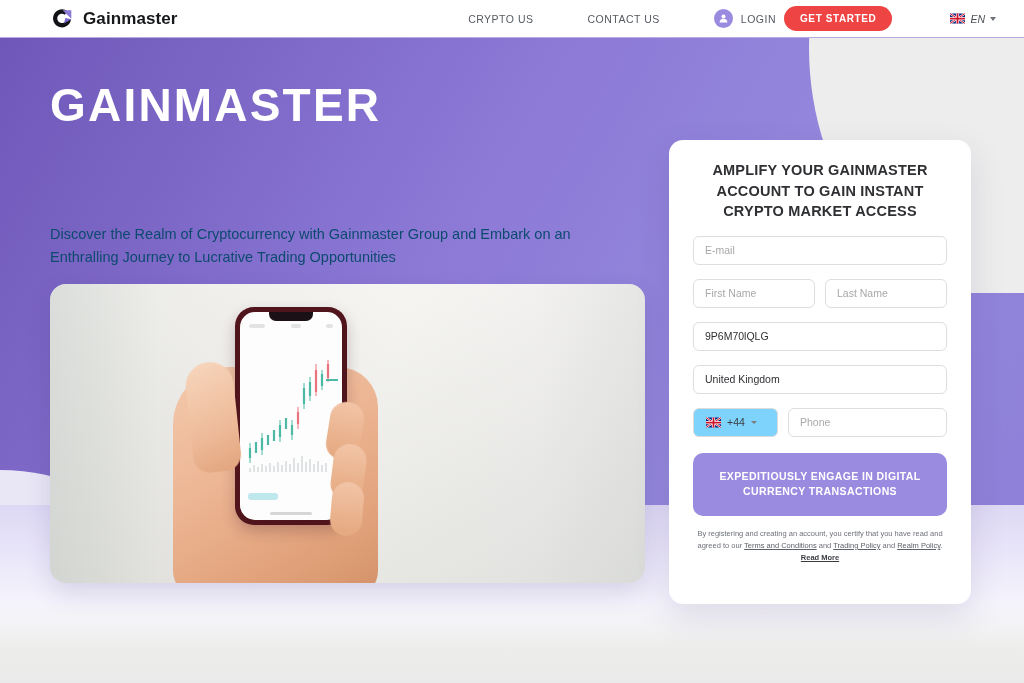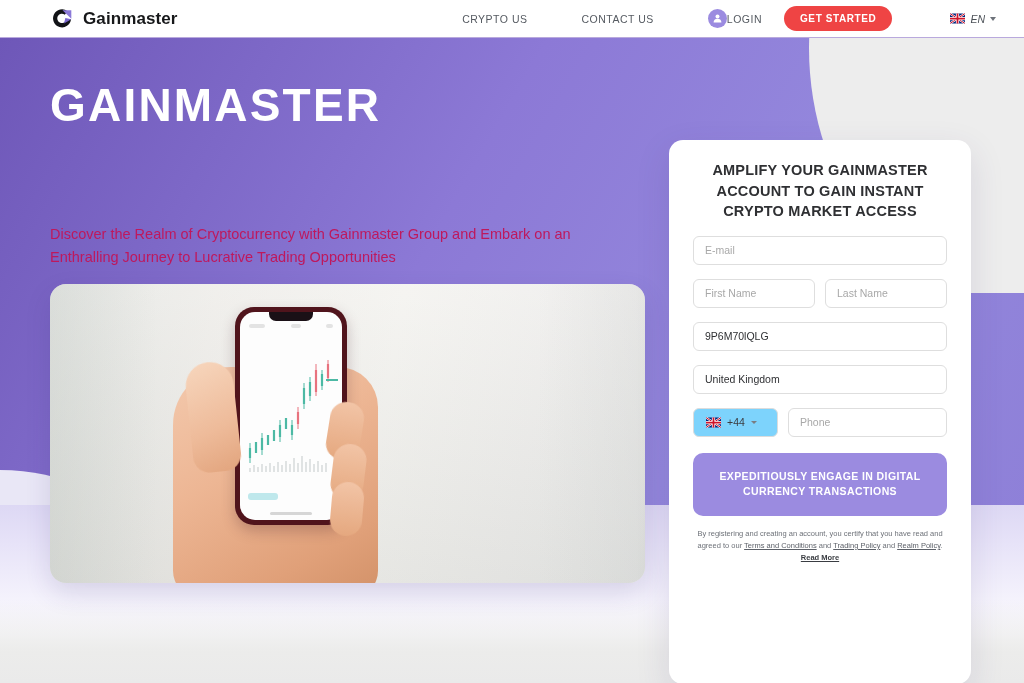--- a/index.html
+++ b/index.html
@@ -22,21 +22,21 @@
   }
   .brand { display: flex; align-items: center; gap: 7px; margin-left: 50px; }
   .brand-mark { position: relative; width: 26px; height: 22px; }
   .brand-name { font-size: 17px; font-weight: bold; color: #17181a; letter-spacing: .1px; }
 
   .nav { margin-left: auto; display: flex; align-items: center; }
   .nav-link {
     font-size: 10.5px; color: #555a61; letter-spacing: .5px;
     margin-right: 54px; white-space: nowrap;
   }
-  .login-wrap { display: flex; align-items: center; gap: 0; margin-right: 22px; }
+  .login-wrap { display: flex; align-items: center; gap: 8px; margin-right: 8px; }
   .login-avatar {
     width: 19px; height: 19px; border-radius: 50%;
     background: #9b8be0; display: flex; align-items: center; justify-content: center;
   }
   .login-avatar svg { display: block; }
   .login-text { font-size: 10.5px; color: #555a61; letter-spacing: .5px; }
   .cta-pill {
     background: #ef4444; color: #fff; font-size: 10px; font-weight: bold;
     letter-spacing: .6px; padding: 7px 16px; border-radius: 20px;
     border: none; white-space: nowrap;
@@ -81,21 +81,21 @@
   }
 
   
   .hero-title {
     position: absolute; top: 82px; left: 50px;
     font-size: 46px; font-weight: bold; color: #ffffff;
     letter-spacing: 2.2px; z-index: 12; line-height: 1;
   }
   .hero-sub {
     position: absolute; top: 223px; left: 50px;
-    width: 565px; font-size: 14.5px; color: #be185d;
+    width: 565px; font-size: 14.5px; color: #0c4a6e;
     line-height: 1.62; z-index: 12;
   }
 
   
   .photo-card {
     position: absolute; top: 284px; left: 50px;
     width: 595px; height: 299px;
     border-radius: 16px; overflow: hidden; z-index: 12;
     background: linear-gradient(100deg, #dfe2de 0%, #eceae6 26%, #f2f1ed 55%, #edecea 78%, #e7e8e6 100%);
     box-shadow: 0 10px 26px rgba(60,40,110,.14);
@@ -155,21 +155,21 @@
   }
   .phone-toprow {
     position: absolute; left: 9px; top: 12px; right: 9px; height: 4px;
     display: flex; justify-content: space-between;
   }
   .phone-toprow i { display: block; height: 4px; background: #e3e3e3; border-radius: 2px; }
 
   
   .signup {
     position: absolute; top: 140px; left: 669px;
-    width: 302px; height: 544px;
+    width: 302px; height: 464px;
     background: #ffffff; border-radius: 14px; z-index: 20;
     box-shadow: 0 12px 34px rgba(60,45,110,.13);
     padding: 20px 24px 0 24px;
   }
   .signup-title {
     font-size: 14.5px; font-weight: bold; color: #2f3033;
     text-align: center; line-height: 1.42; letter-spacing: .2px;
   }
   .row { display: flex; gap: 10px; margin-top: 14px; }
   .field {

